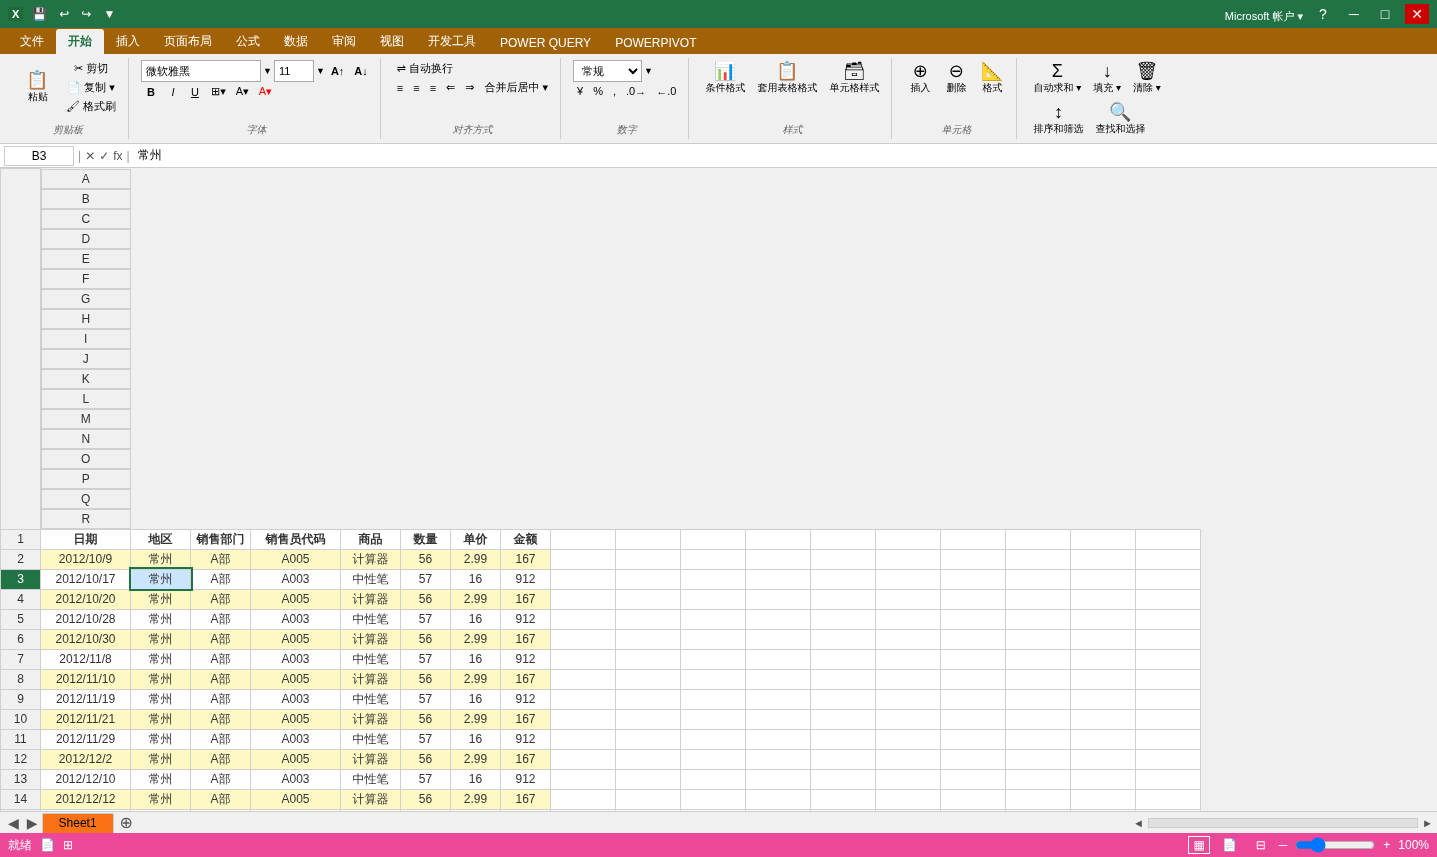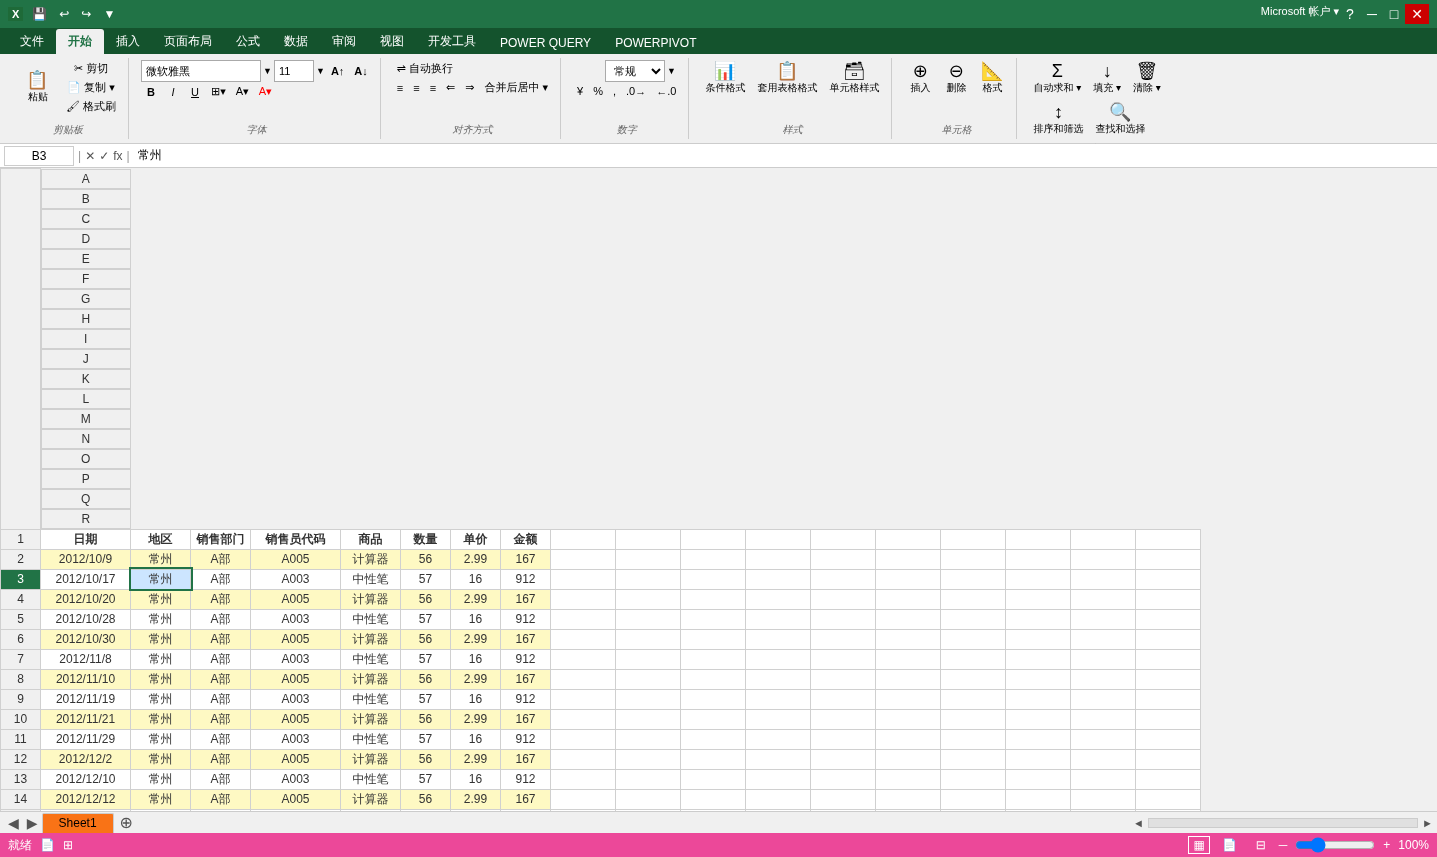--- a/index.html
+++ b/index.html
@@ -11,27 +11,27 @@
       color: white;
       height: 28px;
       display: flex;
       align-items: center;
       justify-content: space-between;
       padding: 0 8px;
       font-size: 12px;
     }
     .title-bar-left { display: flex; align-items: center; gap: 6px; }
     .title-bar-center { flex: 1; text-align: center; font-size: 13px; }
-    .title-bar-right { display: flex; align-items: flex-start; gap: 1px; }
+    .title-bar-right { display: flex; align-items: flex-end; gap: 10px; }
     .title-btn { color: white; background: none; border: none; cursor: pointer; font-size: 14px; padding: 2px 6px; }
     .qa-btn { color: white; background: none; border: none; cursor: pointer; font-size: 12px; padding: 1px 3px; }
 
     
     .ribbon-tabs {
-      background: #14532d;
+      background: #a16207;
       display: flex;
       align-items: flex-end;
       padding: 0 8px;
       height: 26px;
     }
     .ribbon-tab {
       color: white;
       padding: 4px 12px;
       cursor: pointer;
       font-size: 12px;
@@ -348,21 +348,21 @@
         <button class="ribbon-btn-sm">≡</button>
         <button class="ribbon-btn-sm">⇐</button>
         <button class="ribbon-btn-sm">⇒</button>
         <button class="ribbon-btn-sm">合并后居中 ▾</button>
       </div>
       <span class="ribbon-group-label">对齐方式</span>
     </div>
 
     <div class="ribbon-group">
       <div class="ribbon-row">
-        <select class="font-name-box" style="width:60px;margin-left:32px;">
+        <select class="font-name-box" style="width:69px;">
           <option>常规</option>
         </select>
         <span class="dropdown-arrow">▼</span>
       </div>
       <div class="ribbon-row">
         <button class="ribbon-btn-sm">¥</button>
         <button class="ribbon-btn-sm">%</button>
         <button class="ribbon-btn-sm">,</button>
         <button class="ribbon-btn-sm">.0→</button>
         <button class="ribbon-btn-sm">←.0</button>

